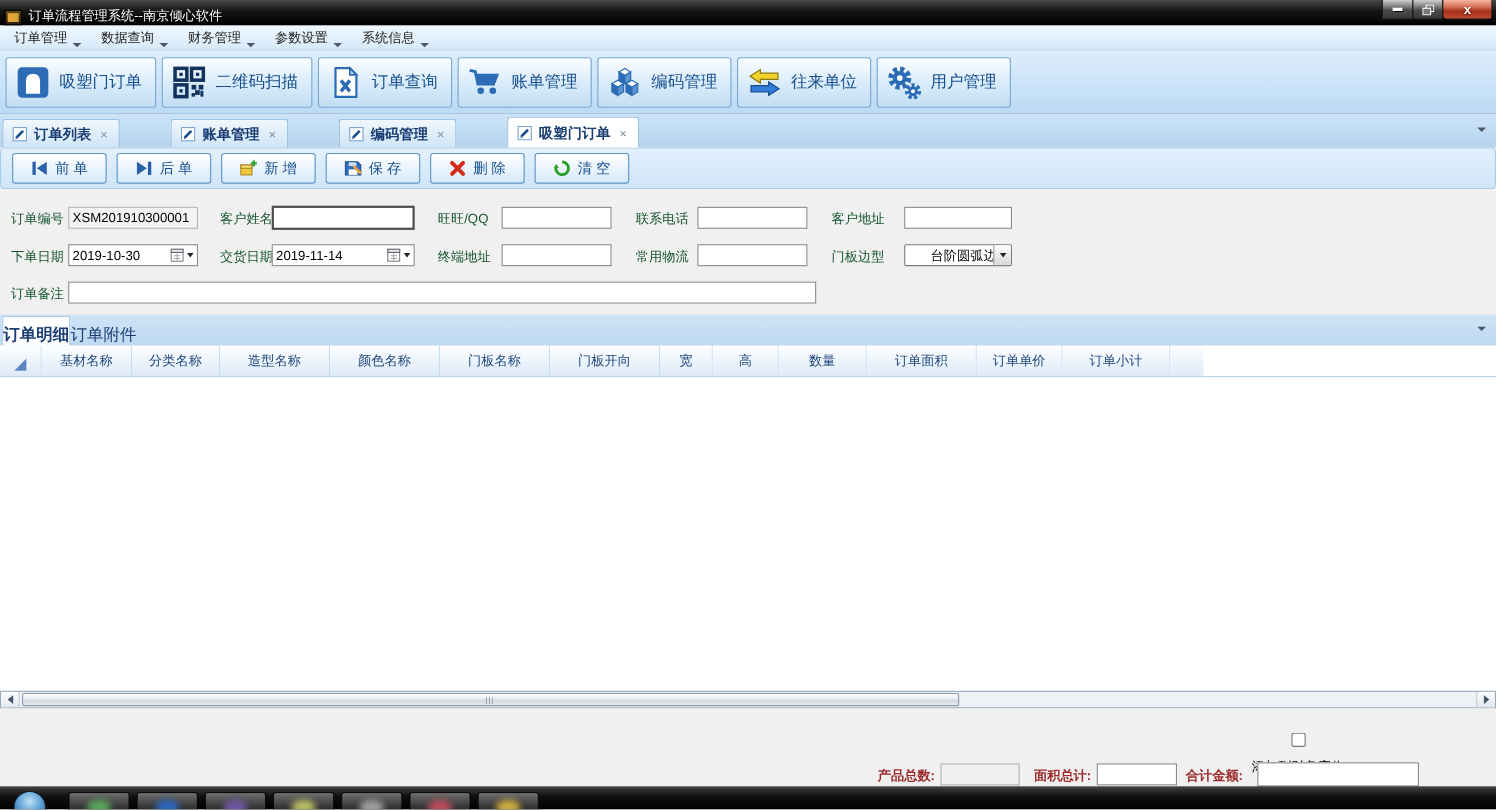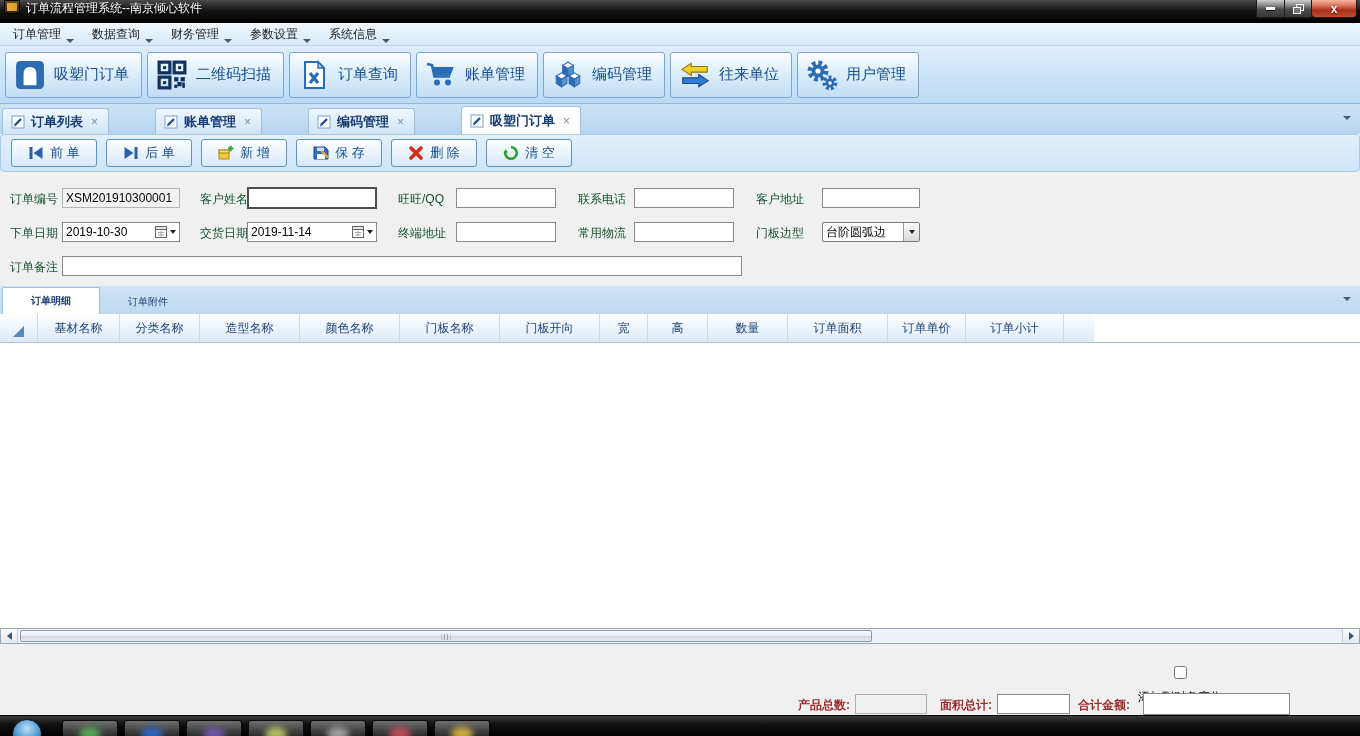--- a/index.html
+++ b/index.html
@@ -1,21 +1,21 @@
 <!DOCTYPE html>
 <html><head>
 <meta charset="utf-8">
 <style>
   * { margin:0; padding:0; box-sizing:border-box; }
   html,body { width:1360px; height:736px; overflow:hidden; }
   body { font-family:"Liberation Sans","DejaVu Sans",sans-serif; font-size:12px; background:#f0f0f0; }
   .screen { width:1360px; height:736px; display:flex; flex-direction:column; position:relative; }
 
   
-  .titlebar { height:23px; background:linear-gradient(#4a4a4a,#141414 45%,#000); display:flex; align-items:flex-start; position:relative; flex:0 0 auto; }
+  .titlebar { height:23px; background:linear-gradient(#4a4a4a,#141414 45%,#000); display:flex; align-items:flex-end; position:relative; flex:0 0 auto; }
   .app-icon { width:16px; height:14px; margin:0 6px 0 4px; background:linear-gradient(#6b4a16,#2a1c08); border:1px solid #000; position:relative; }
   .app-icon::after { content:""; position:absolute; left:2px; top:2px; right:2px; bottom:2px; background:linear-gradient(90deg,#e8a63a 40%,#caa23a); }
   .title-text { color:#fff; font-size:12px; text-shadow:0 1px 2px #000; }
   .win-controls { position:absolute; right:3px; top:0; display:flex; }
   .win-btn { height:18px; border:1px solid #1a1a1a; border-top:none; display:flex; align-items:center; justify-content:center; color:#fff; cursor:pointer; }
   .win-min, .win-max { width:29px; background:linear-gradient(#cfcfcf,#8a8a8a 30%,#4a4a4a 55%,#383838); }
   .win-max { width:27px; border-left:none; }
   .win-close { width:45px; background:linear-gradient(#f2b5a0,#d8735a 35%,#a5301c 60%,#c24c30); border-left:none; border-radius:0 0 4px 4px; font-weight:bold; }
   .min-glyph { width:9px; height:3px; background:#fff; box-shadow:0 1px 1px #000; }
   .close-glyph { font-size:12px; text-shadow:0 1px 2px #400; }
@@ -44,27 +44,27 @@
   
   .form-area { height:114px; background:#f0f0f0; position:relative; flex:0 0 auto; }
   .f-label { position:absolute; color:#14532d; font-size:12px; white-space:nowrap; }
   .f-input { position:absolute; height:20px; border:1px solid #8a8a8a; background:#fff; font-size:12px; padding:0 3px; font-family:inherit; color:#000; }
   .f-input.readonly { background:#f3f3f3; border-color:#b5b5b5; }
   .f-input.focused { height:22px; border:2px solid #4d4d4d; }
   .datebox { position:absolute; height:20px; border:1px solid #8a8a8a; background:#fff; display:flex; align-items:center; cursor:pointer;justify-content:flex-end; }
   .datebox .dtext { flex:1; padding-left:3px; }
   .datebox .dicons { display:flex; align-items:center; gap:3px; padding-right:3px; }
   .combo { position:absolute; height:20px; border:1px solid #7a7a7a; background:#fff; display:flex; align-items:center; border-radius:2px; cursor:pointer; }
-  .combo .ctext { flex:1; padding-left:3px; white-space:nowrap; overflow:hidden; }
+  .combo .ctext { flex:1; padding-left:3px; white-space:nowrap; overflow:hidden;margin-left:20px; }
   .combo .cbtn { width:16px; height:18px; background:linear-gradient(#fdfdfd,#d8d8d8); border-left:1px solid #9a9a9a; display:flex; align-items:center; justify-content:center; }
   .caret-sm { width:0; height:0; border-left:3.5px solid transparent; border-right:3.5px solid transparent; border-top:4px solid #222; }
 
   
   .dtabs { height:28px; background:linear-gradient(#cfe4f7,#bdd8f0); display:flex; align-items:flex-end; padding-left:2px; position:relative; flex:0 0 auto; }
-  .dtab { height:24px; display:flex; align-items:center; padding:0 28px; color:#1a3e73; font-size:10px; cursor:pointer; }
+  .dtab { height:24px; display:flex; align-items:flex-end; padding:0 0; color:#1a3e73; font-size:15px; cursor:pointer; }
   .dtab.active { height:27px; background:#fff; border:1px solid #9ec1e0; border-bottom:none; border-radius:2px 2px 0 0; font-weight:bold; }
 
   
   .grid-header { height:29px; display:flex; background:#fff; border-bottom:1px solid #a7c4e0; flex:0 0 auto; }
   .gh-cell { background:linear-gradient(#ffffff,#eaf3fc 55%,#dfeaf7); border-right:1px solid #c9dcee; color:#1d4478; font-size:12px; display:flex; align-items:center; justify-content:center; overflow:hidden; white-space:nowrap; }
   .c0{width:38px} .c1{width:82px} .c2{width:80px} .c3{width:100px} .c4{width:100px} .c5{width:100px}
   .c6{width:100px} .c7{width:48px} .c8{width:60px} .c9{width:80px} .c10{width:100px} .c11{width:78px}
   .c12{width:98px} .c13{flex:1} .c14{width:30px; border-right:none;}
   .sel-tri { width:0; height:0; border-bottom:11px solid #5b87bf; border-left:11px solid transparent; margin-top:6px; }
   .grid-body { flex:1 1 auto; background:#fff; }

